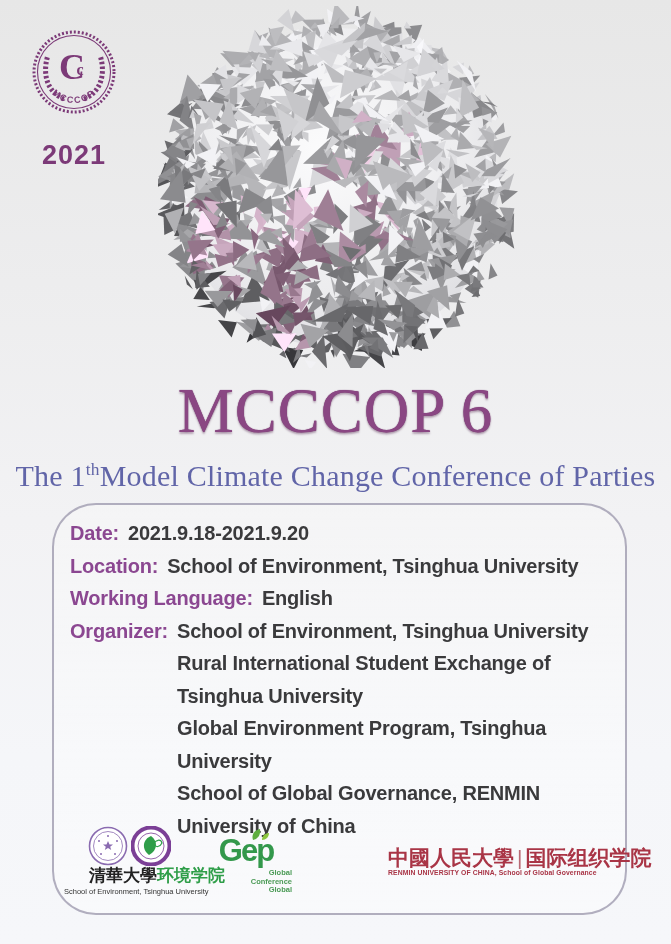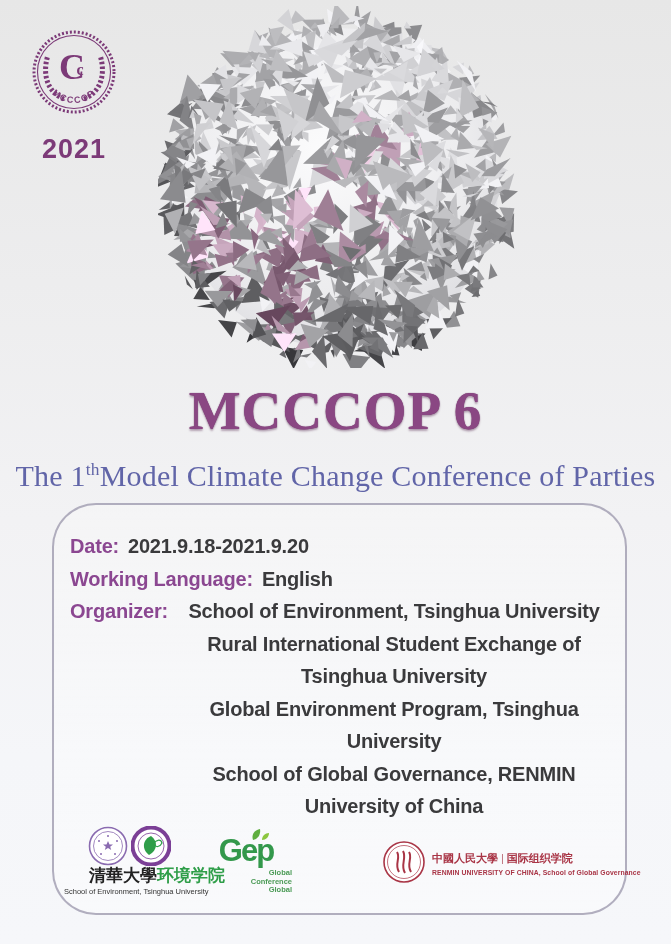--- a/index.html
+++ b/index.html
@@ -3,48 +3,48 @@
 <meta charset="utf-8">
 <style>
   html,body{margin:0;padding:0;background:#dcdcdc;}
   .poster{
     position:relative; width:671px; height:944px; overflow:hidden;
     background:linear-gradient(180deg,#e7e7e7 0%,#ededee 30%,#f2f2f4 55%,#f5f6f9 80%,#f6f7fa 100%);
     font-family:"Liberation Sans",sans-serif;
   }
   
   .emblem-block{position:absolute;left:26px;top:24px;width:96px;text-align:center;}
-  .emblem-year{margin-top:10px;font-size:27px;font-weight:bold;color:#7c3a78;letter-spacing:1px;
+  .emblem-year{margin-top:16px;font-size:27px;font-weight:bold;color:#7c3a78;letter-spacing:1px;
     font-family:"Liberation Sans",sans-serif;}
   
   .sphere-wrap{position:absolute;left:158px;top:6px;width:360px;height:362px;}
   
   .title{
     position:absolute;left:0;top:372px;width:100%;text-align:center;
-    font-family:"Liberation Serif",serif;font-weight:bold;font-size:55px;line-height:78px;
+    font-family:"Liberation Serif",serif;font-weight:normal;font-size:63px;line-height:78px;
     color:#8a4783;letter-spacing:1px;
     text-shadow:0 2px 2px rgba(84,40,78,.38),0 0 1px #6b2f63;
   }
   .subtitle{
     position:absolute;left:0;top:459px;width:100%;text-align:center;
     font-family:"Liberation Serif",serif;font-size:30px;color:#6165a8;letter-spacing:.2px;
   }
   .subtitle .sup{vertical-align:super;font-size:58%;}
   .subtitle .rest{margin-left:0;}
   
   .info-box{
     position:absolute;left:52px;top:503px;width:575px;height:412px;box-sizing:border-box;
     border:2px solid rgba(152,148,170,.75);border-radius:44px;
     background:linear-gradient(180deg,rgba(255,255,255,.22),rgba(255,255,255,.4));
-    padding:25px 14px 0 16px;
+    padding:12px 14px 0 16px;
   }
   .info-row{font-size:20px;font-weight:bold;line-height:32.5px;letter-spacing:-.2px;white-space:nowrap;}
   .info-label{color:#8b4791;margin-right:9px;}
   .info-value{color:#3a3a3c;}
-  .organizer-row{display:flex;align-items:flex-start;text-align:center;}
+  .organizer-row{display:flex;align-items:flex-start;}
   .organizer-row .info-label{flex:0 0 auto;}
   .organizer-values{flex:1 1 auto;min-width:0;}
   .organizer-values div{font-size:20px;font-weight:bold;line-height:32.5px;letter-spacing:-.2px;color:#3a3a3c;}
   
   .logo{position:absolute;}
   .logo-tsinghua{left:64px;top:826px;width:130px;text-align:center;}
   .seals{display:flex;justify-content:center;gap:3px;}
   .tsinghua-cn{font-size:17px;line-height:20px;white-space:nowrap;font-weight:bold;margin-left:25px;}
   .tsinghua-cn .cn-black{color:#222;font-family:"Liberation Serif",serif;}
   .tsinghua-cn .cn-green{color:#2f9e49;}
@@ -55,21 +55,21 @@
   .gep-leaves{position:absolute;top:-8px;right:2px;}
   .gep-lines{font-size:7.5px;line-height:8.5px;color:#4a9a55;font-weight:bold;margin-top:3px;text-align:right;}
   .logo-rise{left:288px;top:822px;width:110px;}
   .rise-art{position:absolute;left:0;top:0;}
   .rise-word{position:absolute;left:58px;top:16px;font-family:"Liberation Serif",serif;
     font-size:17px;letter-spacing:2px;color:#6d7d72;}
   .rise-cn{position:absolute;left:70px;top:34px;font-size:9px;color:#8a9a86;}
   .logo-ruc{left:382px;top:840px;width:268px;}
   .ruc-inner{display:flex;align-items:center;gap:6px;}
   .ruc-text{white-space:nowrap;}
-  .ruc-cn{font-size:11px;line-height:18px;font-weight:bold;color:#a93546;}
+  .ruc-cn{font-size:21px;line-height:18px;font-weight:bold;color:#a93546;}
   .ruc-cn .ruc-divider{font-weight:normal;color:#b96a75;margin:0 3px;}
   .ruc-en{font-size:6.8px;font-weight:bold;color:#a93546;letter-spacing:.1px;margin-top:2px;}
 </style>
 </head>
 <body>
 
 <div class="poster">
 
   <div class="emblem-block">
     <svg width="96" height="96" viewBox="-48 -48 96 96">
@@ -1085,20 +1085,23 @@
   <div class="title">MCCCOP 6</div>
   <div class="subtitle">
     <span>The 1</span><span class="sup">th</span><span class="rest">Model Climate Change Conference of Parties</span>
   </div>
 
   <div class="info-box">
     <div class="info-row">
       <span class="info-label">Date:</span><span class="info-value">2021.9.18-2021.9.20</span>
     </div>
     <div class="info-row">
+      <span class="info-label">Location:</span><span class="info-value">School of Environment, Tsinghua University</span>
+    </div>
+    <div class="info-row">
       <span class="info-label">Working Language:</span><span class="info-value">English</span>
     </div>
     <div class="info-row organizer-row">
       <span class="info-label">Organizer:</span>
       <div class="organizer-values">
         <div style="white-space:normal">School of Environment, Tsinghua University</div>
         <div style="white-space:normal">Rural International Student Exchange of Tsinghua University</div>
         <div style="white-space:normal">Global Environment Program, Tsinghua University</div>
         <div style="white-space:normal">School of Global Governance, RENMIN University of China</div>
       </div>

